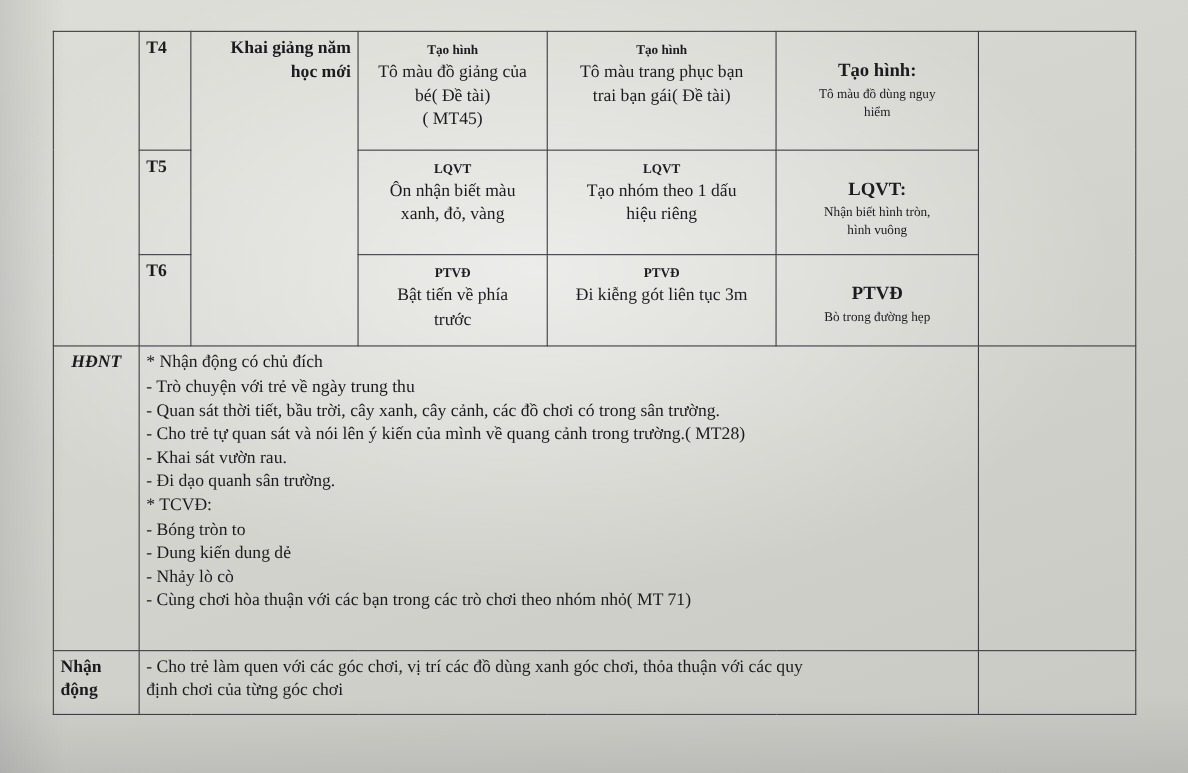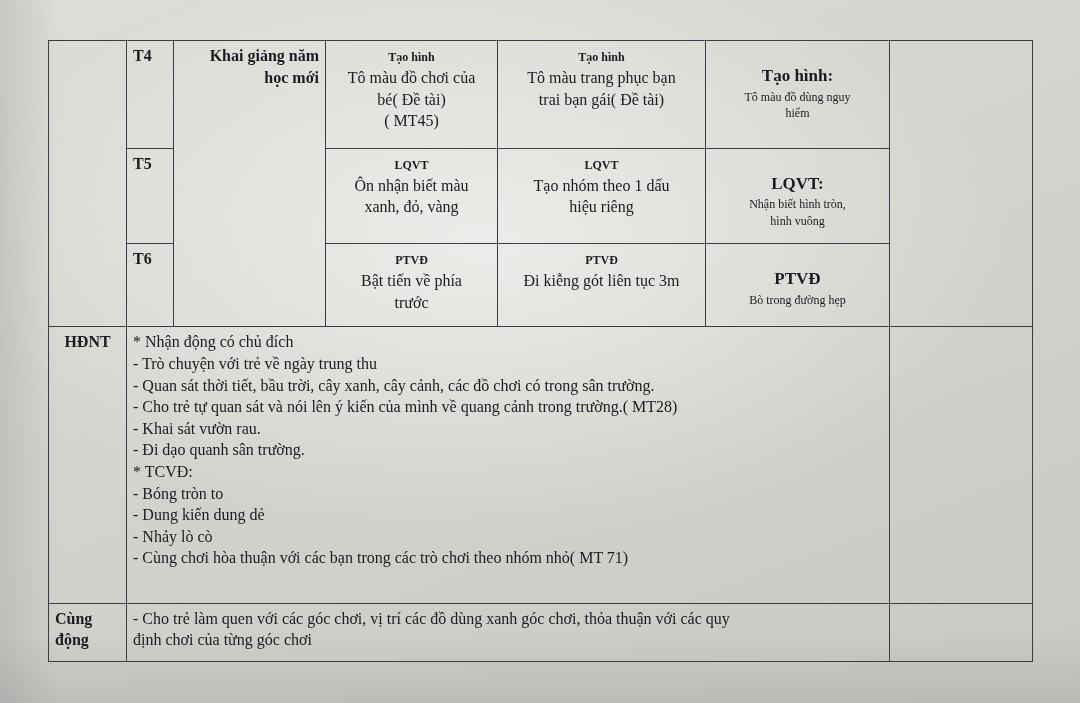--- a/index.html
+++ b/index.html
@@ -30,21 +30,21 @@
   }
   .shade-bottom {
     position: absolute;
     left: 0; right: 0; bottom: 0; height: 70px;
     background: linear-gradient(to top, rgba(120,120,125,0.20), rgba(120,120,125,0));
   }
 
   .sheet {
     position: absolute;
     left: 48px;
-    top: 40px;
+    top: 28px;
     width: 984px;
     height: 622px;
   }
 
   table.grid {
     border-collapse: collapse;
     width: 100%;
     height: 100%;
     table-layout: fixed;
   }
@@ -110,20 +110,21 @@
     padding-left: 4px;
   }
   .bullets div {
     white-space: nowrap;
   }
   .hdnt-label {
     font-weight: bold;
     font-size: 17px;
     text-align: center;
     vertical-align: middle;
+    font-style: italic;
   }
   .hd-label2 {
     font-weight: bold;
     font-size: 17px;
     text-align: left;
     vertical-align: top;
     padding-top: 6px;
     padding-left: 8px;
     line-height: 1.3;
   }
@@ -151,21 +152,21 @@
 
       <tr>
         <td rowspan="3" class="empty-col"></td>
         <td class="tcode">T4</td>
         <td rowspan="3" class="title-block">
           <span>Khai giảng năm</span><br>
           <span>học mới</span>
         </td>
         <td class="cell-center">
           <span class="subject">Tạo hình</span>
-          <span class="desc">Tô màu đồ chơi của</span>
+          <span class="desc">Tô màu đồ giảng của</span>
           <span class="desc">bé( Đề tài)</span>
           <span class="desc">( MT45)</span>
         </td>
         <td class="cell-center">
           <span class="subject">Tạo hình</span>
           <span class="desc">Tô màu trang phục bạn</span>
           <span class="desc">trai bạn gái( Đề tài)</span>
         </td>
         <td class="cell-center">
           <span class="subject-sm">Tạo hình:</span>
@@ -224,21 +225,21 @@
           <div> - Bóng tròn to</div>
           <div> - Dung kiến dung dẻ</div>
           <div> - Nhảy lò cò</div>
           <div>- Cùng chơi hòa thuận với các bạn trong các trò chơi theo nhóm nhỏ( MT 71)</div>
         </td>
         <td class="empty-col"></td>
       </tr>
 
       <tr>
         <td class="hd-label2">
-          <span>Cùng</span><br>
+          <span>Nhận</span><br>
           <span>động</span>
         </td>
         <td colspan="5" class="bullets">
           <div>- Cho trẻ làm quen với các góc chơi, vị trí các đồ dùng  xanh góc chơi, thỏa thuận với các quy</div>
           <div>định chơi của từng góc chơi</div>
         </td>
         <td class="empty-col"></td>
       </tr>
     </tbody>
   </table>

